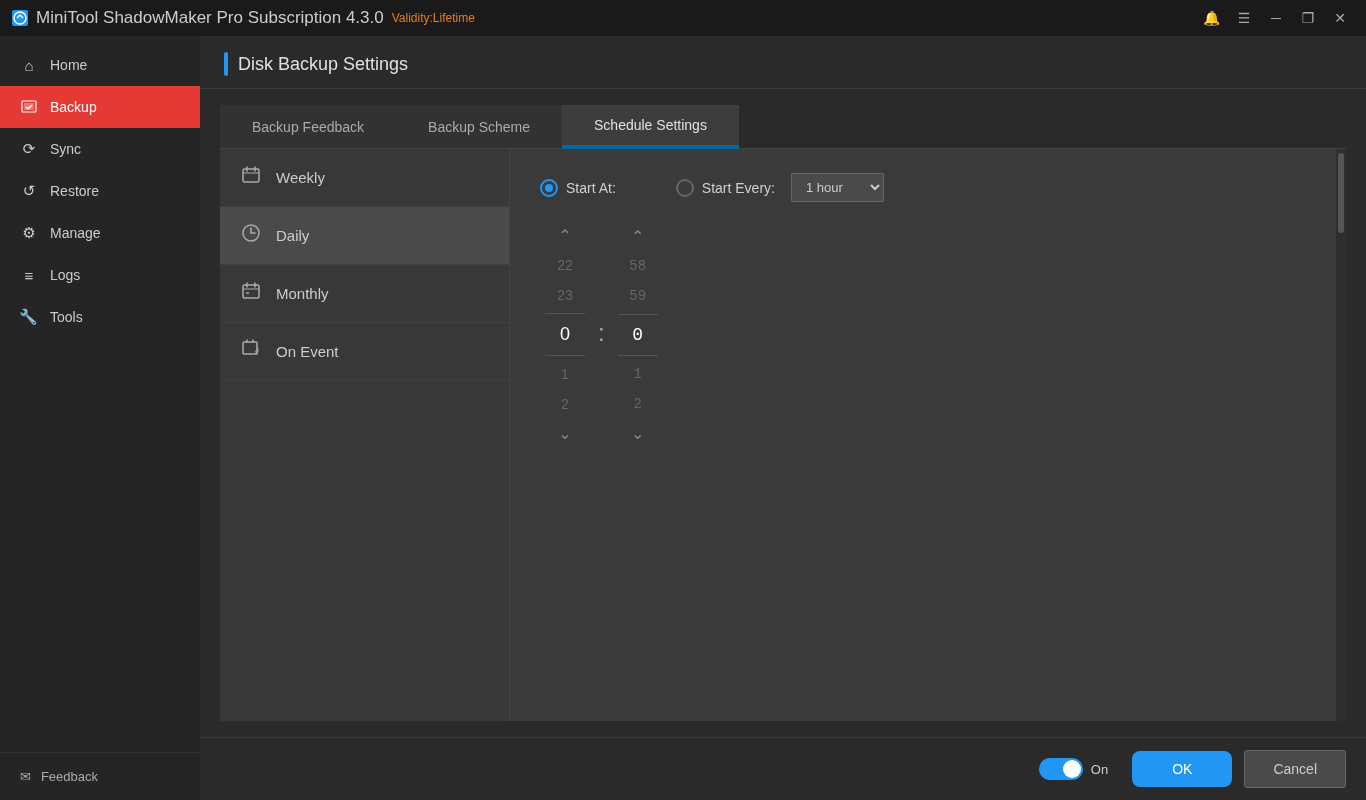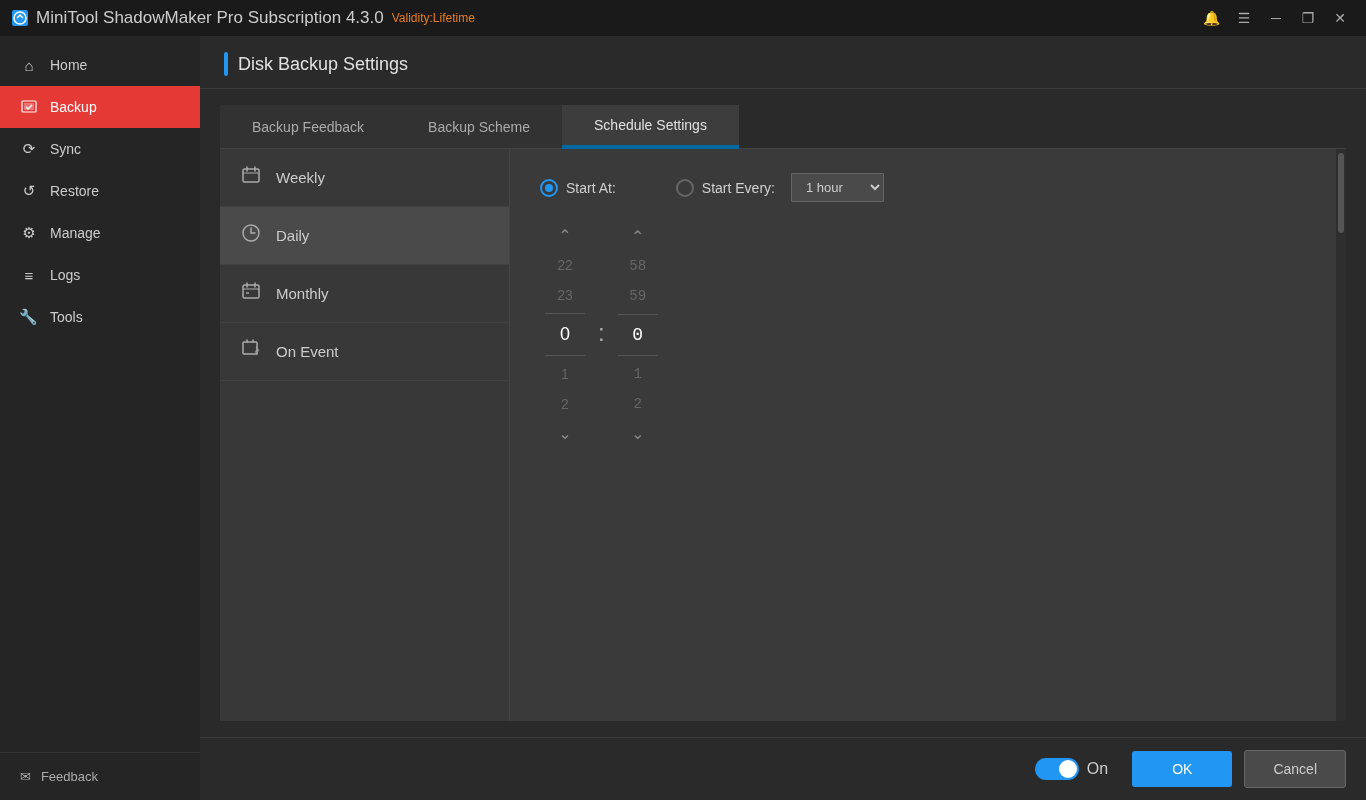--- a/index.html
+++ b/index.html
@@ -340,33 +340,33 @@
       content: '';
       position: absolute;
       right: 2px;
       top: 2px;
       width: 18px;
       height: 18px;
       background: white;
       border-radius: 50%;
     }
     .toggle-label {
-      font-size: 16px;
+      font-size: 13px;
       color: #ccc;
     }
 
     
     .btn-ok {
       background: #2196F3;
       color: white;
       border: none;
       padding: 10px 40px;
       font-size: 14px;
       cursor: pointer;
-      border-radius: 3px;
+      border-radius: 8px;
     }
     .btn-cancel {
       background: #4a4a4a;
       color: #ccc;
       border: 1px solid #666;
       padding: 10px 28px;
       font-size: 14px;
       cursor: pointer;
       border-radius: 3px;
     }

